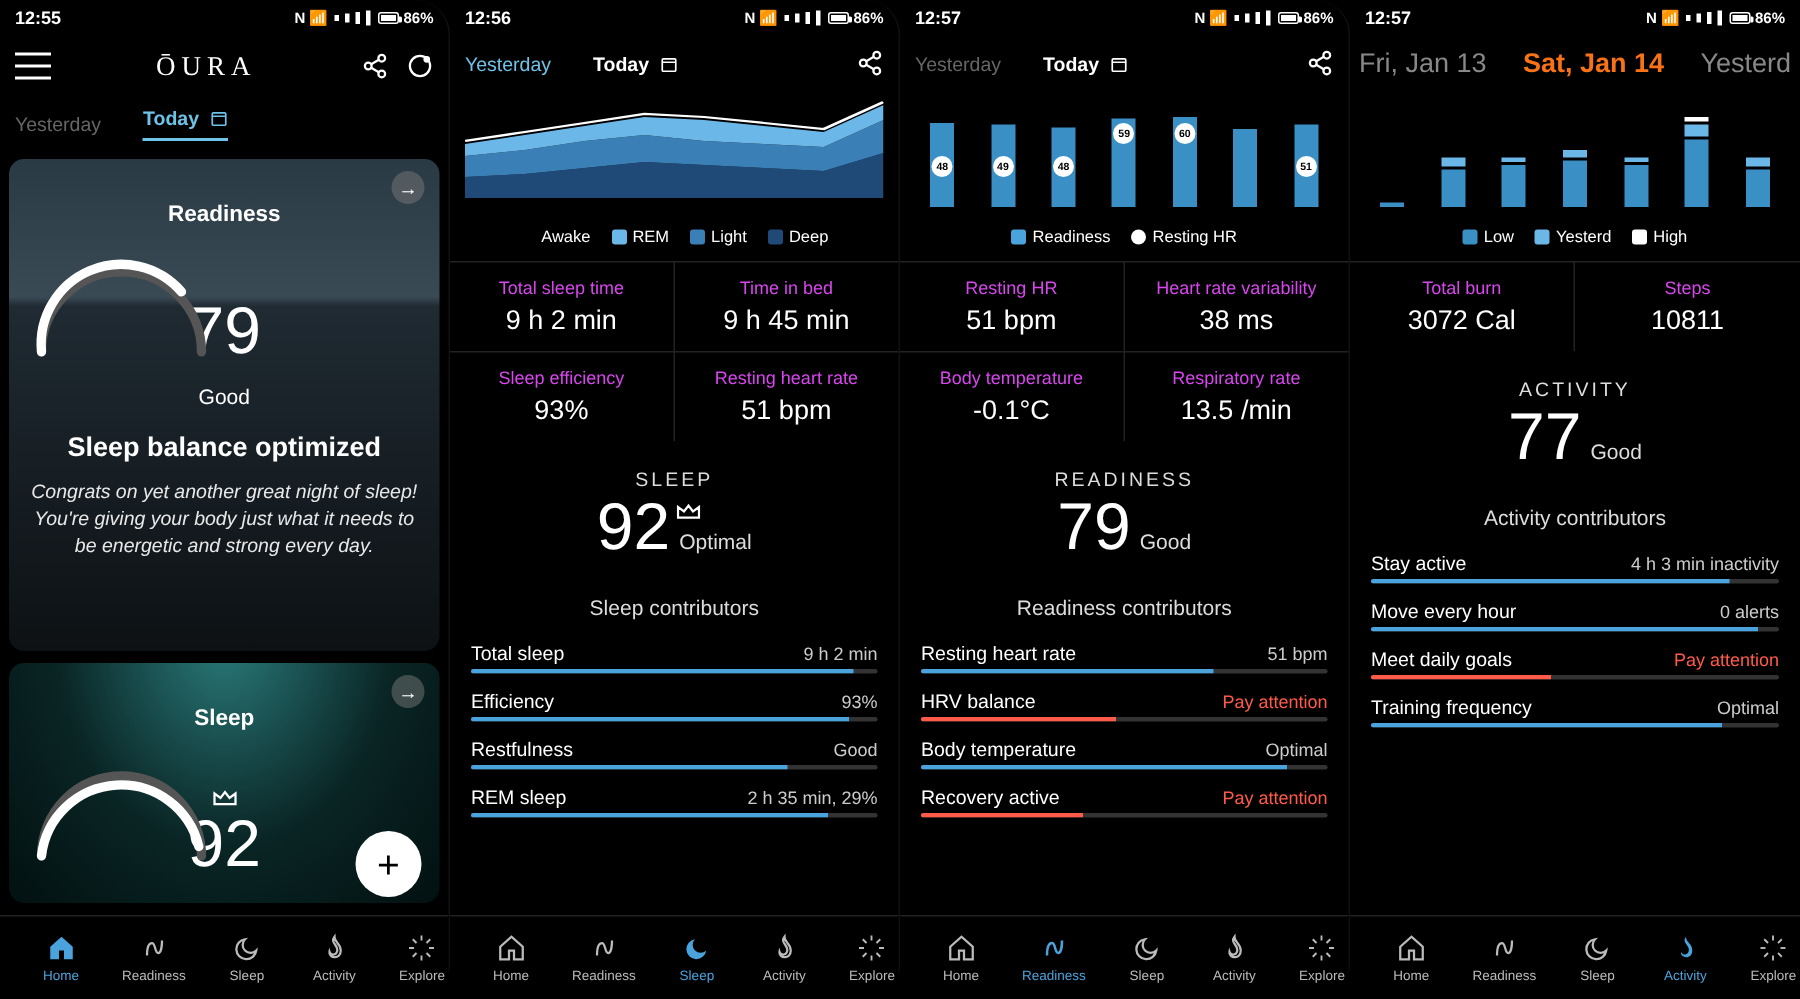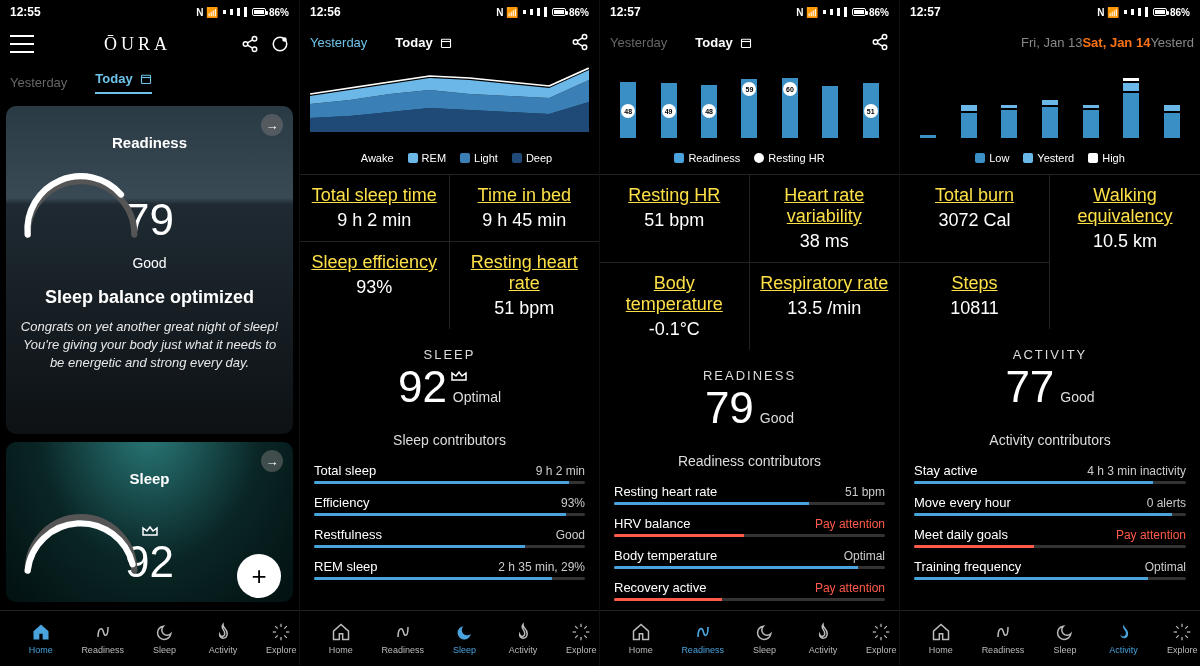--- a/index.html
+++ b/index.html
@@ -1,18 +1,18 @@
 <!DOCTYPE html>
 <html><head>
 <meta charset="utf-8">
 <style>
   * { box-sizing: border-box; margin: 0; padding: 0; }
   html, body { width: 1200px; height: 666px; background: #000; font-family: -apple-system, Helvetica, Arial, sans-serif; color: #fff; overflow: hidden; }
   .wrap { display: flex; width: 1200px; height: 666px; }
-  .pane { width: 300px; height: 666px; background: #000; position: relative; display: flex; flex-direction: column; border-right: 1px solid #111; }
+  .pane { width: 300px; height: 666px; background: #000; position: relative; display: flex; flex-direction: column; border-right: 1px solid #111; border-radius: 23px; }
   .pane:last-child { border-right: none; }
 
   
   .status { height: 24px; display: flex; align-items: center; justify-content: space-between; padding: 0 10px; font-size: 12px; font-weight: 600; }
   .status .right { display: flex; align-items: center; gap: 3px; font-size: 10px; }
   .sig { display: inline-block; width: 3px; background: #fff; margin-left: 1px; }
   .batt { width: 14px; height: 8px; border: 1px solid #fff; border-radius: 2px; position: relative; margin-left: 2px; }
   .batt::before { content: ''; position: absolute; right: -3px; top: 2px; width: 2px; height: 4px; background: #fff; border-radius: 0 1px 1px 0; }
   .batt::after { content: ''; position: absolute; left: 1px; top: 1px; bottom: 1px; width: 85%; background: #fff; }
 
@@ -24,21 +24,21 @@
   .hdr-icons { display: flex; gap: 12px; }
   .share-icon, .ring-icon { width: 18px; height: 18px; }
 
   .tabs { display: flex; align-items: center; height: 36px; padding: 0 10px; font-size: 13px; gap: 28px; position: relative; }
   .tab { color: #6ec3e8; }
   .tab.inactive { color: #666; }
   .tab.active { color: #6ec3e8; font-weight: 600; border-bottom: 2px solid #6ec3e8; padding-bottom: 6px; }
   .tabs .cal { width: 12px; height: 12px; display: inline-block; vertical-align: middle; margin-left: 4px; }
   .tabs .share { margin-left: auto; }
 
-  .date-tabs { display: flex; align-items: center; justify-content: flex-end; height: 36px; font-size: 13px; padding: 0 6px; }
+  .date-tabs { display: flex; align-items: center; justify-content: space-between; height: 36px; font-size: 18px; padding: 0 6px; }
   .date-tabs .d { color: #888; }
   .date-tabs .d.active { color: #f97316; font-weight: 700; }
 
   
   .cards { padding: 6px; overflow: hidden; }
   .card { border-radius: 10px; margin-bottom: 8px; position: relative; overflow: hidden; }
   .card.readiness { height: 328px; background: linear-gradient(180deg, #2a3a45 0%, #3a4a55 28%, #1f2a32 30%, #0d1114 100%); }
   .card .arrow { position: absolute; top: 8px; right: 10px; width: 22px; height: 22px; border-radius: 50%; background: rgba(120,120,120,.5); display: flex; align-items: center; justify-content: center; color: #fff; font-size: 13px; }
   .card .label { text-align: center; font-size: 15px; font-weight: 600; padding-top: 28px; }
   .arc { width: 150px; height: 80px; margin: 8px auto 0; position: relative; }
@@ -61,21 +61,21 @@
   .barcol .dot { position: absolute; width: 14px; height: 14px; border-radius: 50%; background: #fff; color: #000; font-size: 7px; display: flex; align-items: center; justify-content: center; font-weight: 700; }
 
   .legend { display: flex; justify-content: center; gap: 14px; font-size: 11px; padding: 6px 0 10px; }
   .legend span { display: flex; align-items: center; gap: 4px; }
   .sw { width: 10px; height: 10px; border-radius: 2px; display: inline-block; }
 
   
   .sgrid { display: grid; grid-template-columns: 1fr 1fr; }
   .cell { border-top: 1px solid #222; border-right: 1px solid #222; padding: 10px 6px; text-align: center; }
   .cell:nth-child(2n) { border-right: none; }
-  .cell .k { font-size: 18px; color: #fde047; margin-bottom: 4px; text-decoration: underline; }
+  .cell .k { font-size: 12px; color: #d946ef; margin-bottom: 4px; }
   .cell .v { font-size: 18px; font-weight: 400; }
 
   
   .bigscore { text-align: center; padding: 18px 0 6px; }
   .bigscore .ttl { font-size: 13px; letter-spacing: 2px; color: #ddd; }
   .bigscore .num { font-size: 44px; font-weight: 300; display: inline-block; position: relative; }
   .bigscore .g { font-size: 14px; color: #ddd; margin-left: 6px; }
   .bigscore .crown2 { position: absolute; right: -20px; top: 8px; }
 
   .subhead { text-align: center; font-size: 14px; color: #ddd; margin-top: 14px; margin-bottom: 8px; }
@@ -618,24 +618,20 @@
           <span>High</span>
         </span>
   </div>
 
   <div class="sgrid">
     <div class="cell">
           <div class="k">Total burn</div>
           <div class="v">3072 Cal</div>
         </div>
     <div class="cell">
-          <div class="k">Walking equivalency</div>
-          <div class="v">10.5 km</div>
-        </div>
-    <div class="cell">
           <div class="k">Steps</div>
           <div class="v">10811</div>
         </div>
   </div>
 
   <div class="bigscore"><div class="ttl">ACTIVITY</div><span class="num">77</span><span class="g">Good</span></div>
   <div class="subhead">Activity contributors</div>
   <div class="contrib" id="act-contrib">
         <div>
           <div class="crow">

